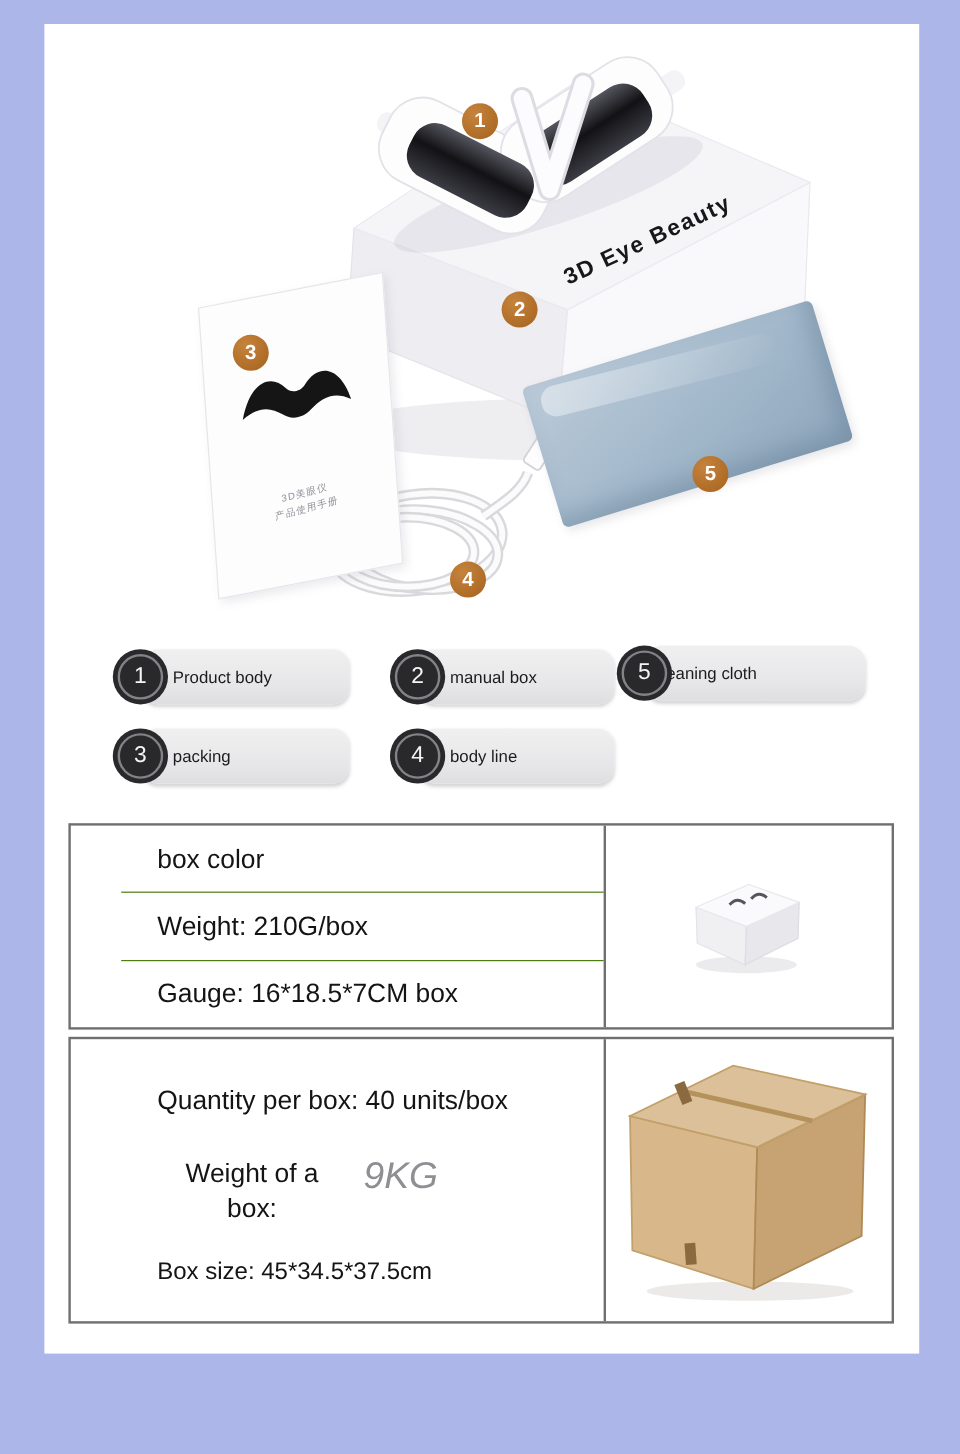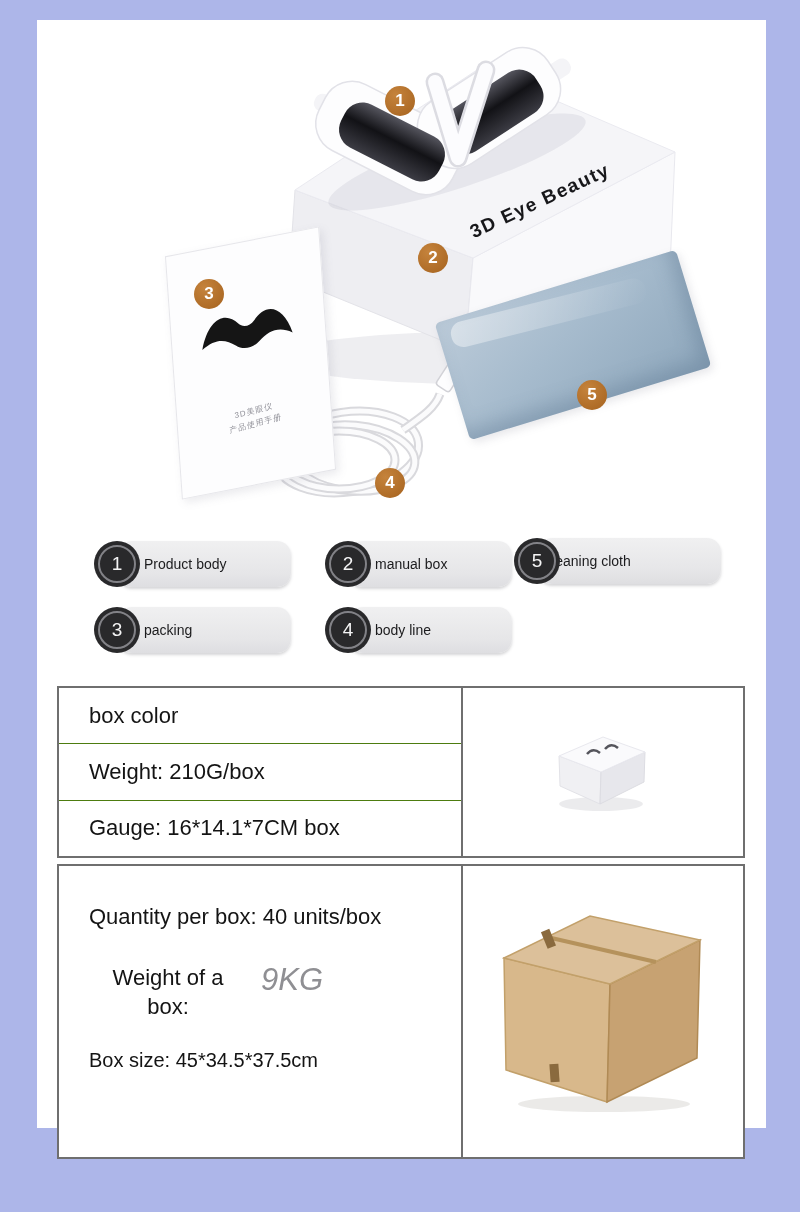--- a/index.html
+++ b/index.html
@@ -52,22 +52,22 @@
   .li-1{left:57px; top:518px;width:197px;}
   .li-2{left:288px;top:518px;width:187px;}
   .li-5{left:477px;top:515px;width:207px;}
   .li-3{left:57px; top:584px;width:197px;}
   .li-4{left:288px;top:584px;width:187px;}
 
   
   .spec-table{position:absolute;left:20px;top:666px;width:688px;}
   .spec-section{display:flex;border:2px solid #6f6f6f;background:#fff;box-sizing:border-box;}
   .spec-section-top{height:172px;margin-bottom:6px;}
-  .spec-section-bottom{height:295px;}
-  .spec-left{width:59%;border-right:2px solid #6f6f6f;box-sizing:border-box;display:flex;flex-direction:column;}
+  .spec-section-bottom{height:239px;}
+  .spec-left{width:59%;border-right:2px solid #6f6f6f;box-sizing:border-box;display:flex;flex-direction:column;margin-left:42px;}
   .spec-row{flex:1;display:flex;align-items:center;padding-left:30px;font-size:22px;color:#141414;}
   .spec-row + .spec-row{border-top:1px solid #4d7c0f;}
   .spec-right{flex:1;display:flex;align-items:center;justify-content:center;}
   .spec-left-bottom{padding:38px 16px 0 30px;display:block;}
   .q-line{font-size:22px;color:#141414;}
   .w-line{display:flex;align-items:flex-start;margin-top:34px;text-align:center;}
   .w-label{width:158px;font-size:22px;line-height:1.3;color:#141414;}
   .w-value{font-size:31px;color:#8f8f93;margin-left:14px;margin-top:-2px;font-style:italic;}
   .s-line{font-size:20px;color:#141414;margin-top:28px;}
 </style>
@@ -188,21 +188,21 @@
         <span>body line</span>
       </div>
     </div>
 
     <div class="spec-table">
 
       <div class="spec-section spec-section-top">
         <div class="spec-left">
           <div class="spec-row">box color</div>
           <div class="spec-row">Weight: 210G/box</div>
-          <div class="spec-row">Gauge: 16*14.1*7CM box</div>
+          <div class="spec-row">Gauge: 16*18.5*7CM box</div>
         </div>
         <div class="spec-right">
           <svg width="128" height="96" viewBox="0 0 128 96">
             <ellipse cx="62" cy="80" rx="42" ry="7" fill="rgba(60,60,80,0.10)"></ellipse>
             <polygon points="20,32 62,48 61,80 21,62" fill="#f0f0f3" stroke="#e2e2e7" stroke-width="1"></polygon>
             <polygon points="62,48 106,28 105,58 61,80" fill="#e7e7ec" stroke="#dcdce2" stroke-width="1"></polygon>
             <polygon points="20,32 64,13 106,28 62,48" fill="#fafafc" stroke="#e8e8ee" stroke-width="1"></polygon>
             <path d="M48,30 q6,-7 13,-1" fill="none" stroke="#55555c" stroke-width="2.5"></path>
             <path d="M66,25 q6,-7 13,-1" fill="none" stroke="#55555c" stroke-width="2.5"></path>
           </svg>

